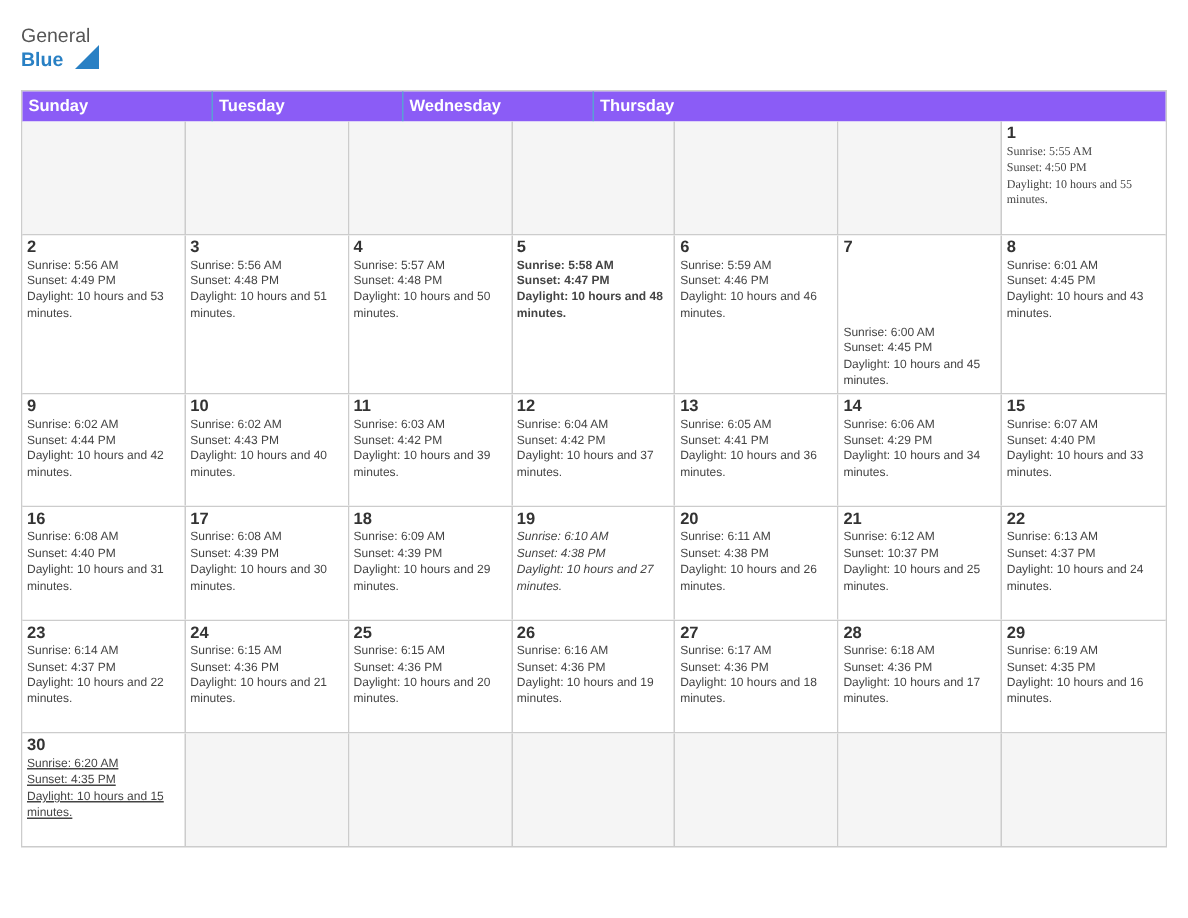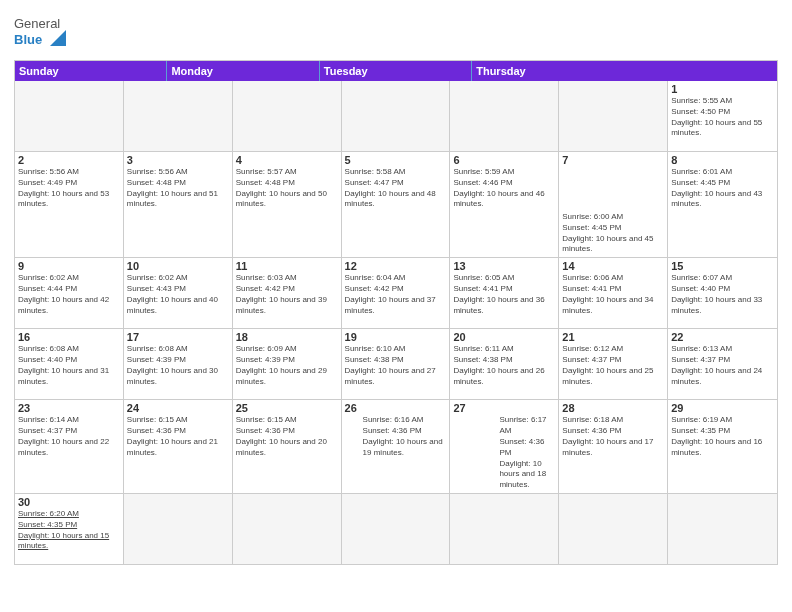--- a/index.html
+++ b/index.html
@@ -42,22 +42,22 @@
       color: #555;
     }
     .calendar {
       flex: 1;
       border: 1px solid #ccc;
       display: flex;
       flex-direction: column;
     }
     .cal-header {
       display: grid;
-      grid-template-columns: repeat(5, 1fr);
-      background: #6d28d9;
+      grid-template-columns: repeat(6, 1fr);
+      background: #8b5cf6;
     }
     .cal-header-cell {
       color: #fff;
       font-size: 11px;
       font-weight: bold;
       padding: 4px 4px;
       text-align: left;
       border-right: 1px solid #5a9fd4;
     }
     .cal-header-cell:last-child {
@@ -121,35 +121,35 @@
     </div>
     <div class="title-area">
       <div class="month-title"></div>
       <div class="location-title"></div>
     </div>
   </div>
 
   <div class="calendar">
     <div class="cal-header">
     <div class="cal-header-cell">Sunday</div>
-        <div class="cal-header-cell">Monday</div>
         <div class="cal-header-cell">Tuesday</div>
+        <div class="cal-header-cell">Wednesday</div>
         <div class="cal-header-cell">Thursday</div>
       </div>
     <div class="cal-body">
     <div class="cal-row">
           <div class="cal-cell empty"></div>
           <div class="cal-cell empty"></div>
           <div class="cal-cell empty"></div>
           <div class="cal-cell empty"></div>
           <div class="cal-cell empty"></div>
           <div class="cal-cell empty"></div>
           <div class="cal-cell">
             <span class="day-num">1</span>
-            <div class="cell-info" style="white-space: pre-line;">Sunrise: 5:55 AM
+            <div class="cell-info" style="white-space: pre-line; font-family: Liberation Serif, serif;">Sunrise: 5:55 AM
 Sunset: 4:50 PM
 Daylight: 10 hours and 55 minutes.</div>
           </div>
         </div>
         <div class="cal-row">
           <div class="cal-cell">
             <span class="day-num">2</span>
             <div class="cell-info" style="white-space: pre-line;">Sunrise: 5:56 AM
 Sunset: 4:49 PM
 Daylight: 10 hours and 53 minutes.</div>
@@ -161,21 +161,21 @@
 Daylight: 10 hours and 51 minutes.</div>
           </div>
           <div class="cal-cell">
             <span class="day-num">4</span>
             <div class="cell-info" style="white-space: pre-line;">Sunrise: 5:57 AM
 Sunset: 4:48 PM
 Daylight: 10 hours and 50 minutes.</div>
           </div>
           <div class="cal-cell">
             <span class="day-num">5</span>
-            <div class="cell-info" style="white-space: pre-line;">Sunrise: 5:58 AM
+            <div class="cell-info" style="white-space: pre-line; font-weight: bold;">Sunrise: 5:58 AM
 Sunset: 4:47 PM
 Daylight: 10 hours and 48 minutes.</div>
           </div>
           <div class="cal-cell">
             <span class="day-num">6</span>
             <div class="cell-info" style="white-space: pre-line;">Sunrise: 5:59 AM
 Sunset: 4:46 PM
 Daylight: 10 hours and 46 minutes.</div>
           </div>
           <div class="cal-cell">
@@ -218,21 +218,21 @@
           </div>
           <div class="cal-cell">
             <span class="day-num">13</span>
             <div class="cell-info" style="white-space: pre-line;">Sunrise: 6:05 AM
 Sunset: 4:41 PM
 Daylight: 10 hours and 36 minutes.</div>
           </div>
           <div class="cal-cell">
             <span class="day-num">14</span>
             <div class="cell-info" style="white-space: pre-line;">Sunrise: 6:06 AM
-Sunset: 4:41 PM
+Sunset: 4:29 PM
 Daylight: 10 hours and 34 minutes.</div>
           </div>
           <div class="cal-cell">
             <span class="day-num">15</span>
             <div class="cell-info" style="white-space: pre-line;">Sunrise: 6:07 AM
 Sunset: 4:40 PM
 Daylight: 10 hours and 33 minutes.</div>
           </div>
         </div>
         <div class="cal-row">
@@ -249,34 +249,34 @@
 Daylight: 10 hours and 30 minutes.</div>
           </div>
           <div class="cal-cell">
             <span class="day-num">18</span>
             <div class="cell-info" style="white-space: pre-line;">Sunrise: 6:09 AM
 Sunset: 4:39 PM
 Daylight: 10 hours and 29 minutes.</div>
           </div>
           <div class="cal-cell">
             <span class="day-num">19</span>
-            <div class="cell-info" style="white-space: pre-line;">Sunrise: 6:10 AM
+            <div class="cell-info" style="white-space: pre-line; font-style: italic;">Sunrise: 6:10 AM
 Sunset: 4:38 PM
 Daylight: 10 hours and 27 minutes.</div>
           </div>
           <div class="cal-cell">
             <span class="day-num">20</span>
             <div class="cell-info" style="white-space: pre-line;">Sunrise: 6:11 AM
 Sunset: 4:38 PM
 Daylight: 10 hours and 26 minutes.</div>
           </div>
           <div class="cal-cell">
             <span class="day-num">21</span>
             <div class="cell-info" style="white-space: pre-line;">Sunrise: 6:12 AM
-Sunset: 4:37 PM
+Sunset: 10:37 PM
 Daylight: 10 hours and 25 minutes.</div>
           </div>
           <div class="cal-cell">
             <span class="day-num">22</span>
             <div class="cell-info" style="white-space: pre-line;">Sunrise: 6:13 AM
 Sunset: 4:37 PM
 Daylight: 10 hours and 24 minutes.</div>
           </div>
         </div>
         <div class="cal-row">
@@ -293,27 +293,27 @@
 Daylight: 10 hours and 21 minutes.</div>
           </div>
           <div class="cal-cell">
             <span class="day-num">25</span>
             <div class="cell-info" style="white-space: pre-line;">Sunrise: 6:15 AM
 Sunset: 4:36 PM
 Daylight: 10 hours and 20 minutes.</div>
           </div>
           <div class="cal-cell">
             <span class="day-num">26</span>
-            <div class="cell-info" style="white-space: pre-line; margin-left: 18px;">Sunrise: 6:16 AM
+            <div class="cell-info" style="white-space: pre-line;">Sunrise: 6:16 AM
 Sunset: 4:36 PM
 Daylight: 10 hours and 19 minutes.</div>
           </div>
           <div class="cal-cell">
             <span class="day-num">27</span>
-            <div class="cell-info" style="white-space: pre-line; margin-left: 46px;">Sunrise: 6:17 AM
+            <div class="cell-info" style="white-space: pre-line;">Sunrise: 6:17 AM
 Sunset: 4:36 PM
 Daylight: 10 hours and 18 minutes.</div>
           </div>
           <div class="cal-cell">
             <span class="day-num">28</span>
             <div class="cell-info" style="white-space: pre-line;">Sunrise: 6:18 AM
 Sunset: 4:36 PM
 Daylight: 10 hours and 17 minutes.</div>
           </div>
           <div class="cal-cell">

